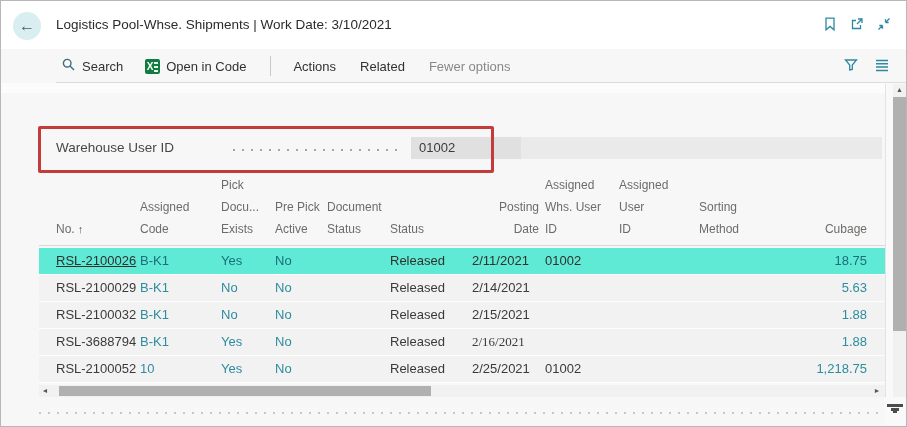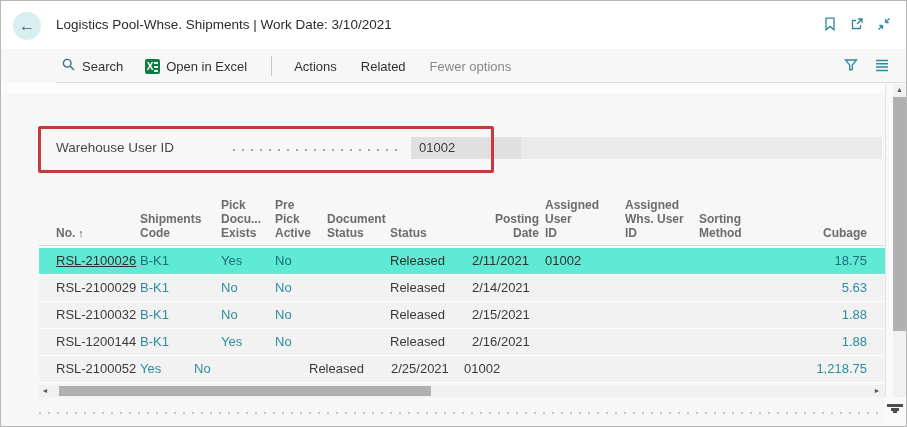--- a/index.html
+++ b/index.html
@@ -32,21 +32,21 @@
                font-size:13px;line-height:22px;padding-left:8px;box-sizing:border-box;color:#3a3a3a;}
   .field-label{position:absolute;left:55px;top:139px;font-size:13.5px;color:#474747;}
   .leader-dots{position:absolute;left:232px;top:148px;width:168px;height:2px;
                background:repeating-linear-gradient(90deg,#a6a6a6 0 2px,transparent 2px 9px);}
   .annotation-box{position:absolute;left:37px;top:125px;width:450px;height:41px;
                   border:3px solid #c43b3b;border-radius:2px;pointer-events:none;z-index:40;}
   
   .grid-header{position:absolute;left:38px;top:194px;width:846px;height:50px;display:flex;
                align-items:flex-end;box-sizing:border-box;padding-bottom:5px;font-size:12px;color:#6d6c6a;}
   .grid-header-line{position:absolute;left:38px;top:244px;width:846px;height:1px;background:#d8d8d8;}
-  .hcell{box-sizing:border-box;padding-right:6px;white-space:pre-line;line-height:14px;cursor:pointer;font-weight:bold;}
+  .hcell{box-sizing:border-box;padding-right:6px;white-space:pre-line;line-height:22px;cursor:pointer;}
   .hcell:first-child{padding-left:17px;}
   .hcell.right{text-align:right;padding-right:18px;}
   .hcell.flex{flex:1;}
   .sort-arrow{color:#555;margin-left:3px;font-size:11px;}
   .grid-rows{position:absolute;left:38px;top:247px;width:846px;}
   .grow{display:flex;height:26px;line-height:26px;background:#f2f2f2;border-bottom:1px solid #fdfdfd;
         font-size:13px;cursor:pointer;}
   .grow.selected{background:#5eead4;}
   .gcell{box-sizing:border-box;padding-right:6px;overflow:hidden;white-space:nowrap;color:#3b3a39;}
   .gcell:first-child{padding-left:17px;}
@@ -117,21 +117,21 @@
       <span>Search</span>
     </div>
     <div style="width:22px"></div>
     <div class="tbtn">
       <span class="excel-ic">
         <span>X</span>
         <i style="top:3px"></i>
           <i style="top:7px"></i>
           <i style="top:11px"></i>
       </span>
-      <span>Open in Excel</span>
+      <span>Open in Code</span>
     </div>
     <div class="tb-sep"></div>
     <div class="tbtn">Actions</div>
     <div style="width:24px"></div>
     <div class="tbtn">Related</div>
     <div style="width:24px"></div>
     <div class="tbtn muted">Fewer options</div>
   </div>
   <div class="toolbar-right">
     <span>
@@ -151,34 +151,34 @@
   <div class="content-topstrip"></div>
 
   <div class="field-label">Warehouse User ID</div>
   <div class="leader-dots"></div>
   <div class="field-band"></div>
   <div class="field-input">01002</div>
   <div class="annotation-box"></div>
 
   <div class="grid-header" id="grid-header">
       <div class="hcell" style="width: 101px; margin-top: 16px;"><span>No.</span><span class="sort-arrow">↑</span></div>
-      <div class="hcell" style="width: 81px;"><span>Shipments Code</span></div>
+      <div class="hcell" style="width: 81px;"><span>Assigned Code</span></div>
       <div class="hcell" style="width: 54px;"><span>Pick
 Docu...
 Exists</span></div>
       <div class="hcell" style="width: 52px; margin-top: 28px;"><span>Pre Pick
 Active</span></div>
       <div class="hcell" style="width: 63px;"><span>Document
 Status</span></div>
       <div class="hcell" style="width: 82px;"><span>Status</span></div>
       <div class="hcell" style="width: 73px; text-align: right;"><span>Posting Date</span></div>
+      <div class="hcell" style="width: 74px;"><span>Assigned
+Whs. User ID</span></div>
       <div class="hcell" style="width: 80px;"><span>Assigned User
 ID</span></div>
-      <div class="hcell" style="width: 74px;"><span>Assigned
-Whs. User ID</span></div>
       <div class="hcell" style="width: 70px;"><span>Sorting
 Method</span></div>
       <div class="hcell right flex"><span>Cubage</span></div>
     </div>
   <div class="grid-header-line"></div>
   <div class="grid-rows" id="grid-rows">
       <div class="grow selected">
         <div class="gcell dark" style="width: 101px;"><span class="no-link">RSL-2100026</span></div>
         <div class="gcell teal" style="width: 81px;"><span>B-K1</span></div>
         <div class="gcell teal" style="width: 54px;"><span>Yes</span></div>
@@ -211,34 +211,35 @@
         <div class="gcell teal" style="width: 52px;"><span>No</span></div>
         <div class="gcell dark" style="width: 63px;"><span></span></div>
         <div class="gcell dark" style="width: 82px;"><span>Released</span></div>
         <div class="gcell dark" style="width: 73px;"><span>2/15/2021</span></div>
         <div class="gcell dark" style="width: 74px;"><span></span></div>
         <div class="gcell dark" style="width: 80px;"><span></span></div>
         <div class="gcell dark" style="width: 70px;"><span></span></div>
         <div class="gcell teal right flex"><span>1.88</span></div>
       </div>
       <div class="grow">
-        <div class="gcell dark" style="width: 101px;"><span>RSL-1200144</span></div>
+        <div class="gcell dark" style="width: 101px;"><span>RSL-3688794</span></div>
         <div class="gcell teal" style="width: 81px;"><span>B-K1</span></div>
         <div class="gcell teal" style="width: 54px;"><span>Yes</span></div>
         <div class="gcell teal" style="width: 52px;"><span>No</span></div>
         <div class="gcell dark" style="width: 63px;"><span></span></div>
         <div class="gcell dark" style="width: 82px;"><span>Released</span></div>
-        <div class="gcell dark" style="width: 73px;"><span>2/16/2021</span></div>
+        <div class="gcell dark" style="width: 73px; font-family: Liberation Serif, serif;"><span>2/16/2021</span></div>
         <div class="gcell dark" style="width: 74px;"><span></span></div>
         <div class="gcell dark" style="width: 80px;"><span></span></div>
         <div class="gcell dark" style="width: 70px;"><span></span></div>
         <div class="gcell teal right flex"><span>1.88</span></div>
       </div>
       <div class="grow">
         <div class="gcell dark" style="width: 101px;"><span>RSL-2100052</span></div>
+        <div class="gcell teal" style="width: 81px;"><span>10</span></div>
         <div class="gcell teal" style="width: 54px;"><span>Yes</span></div>
         <div class="gcell teal" style="width: 52px;"><span>No</span></div>
         <div class="gcell dark" style="width: 63px;"><span></span></div>
         <div class="gcell dark" style="width: 82px;"><span>Released</span></div>
         <div class="gcell dark" style="width: 73px;"><span>2/25/2021</span></div>
         <div class="gcell dark" style="width: 74px;"><span>01002</span></div>
         <div class="gcell dark" style="width: 80px;"><span></span></div>
         <div class="gcell dark" style="width: 70px;"><span></span></div>
         <div class="gcell teal right flex"><span>1,218.75</span></div>
       </div>

